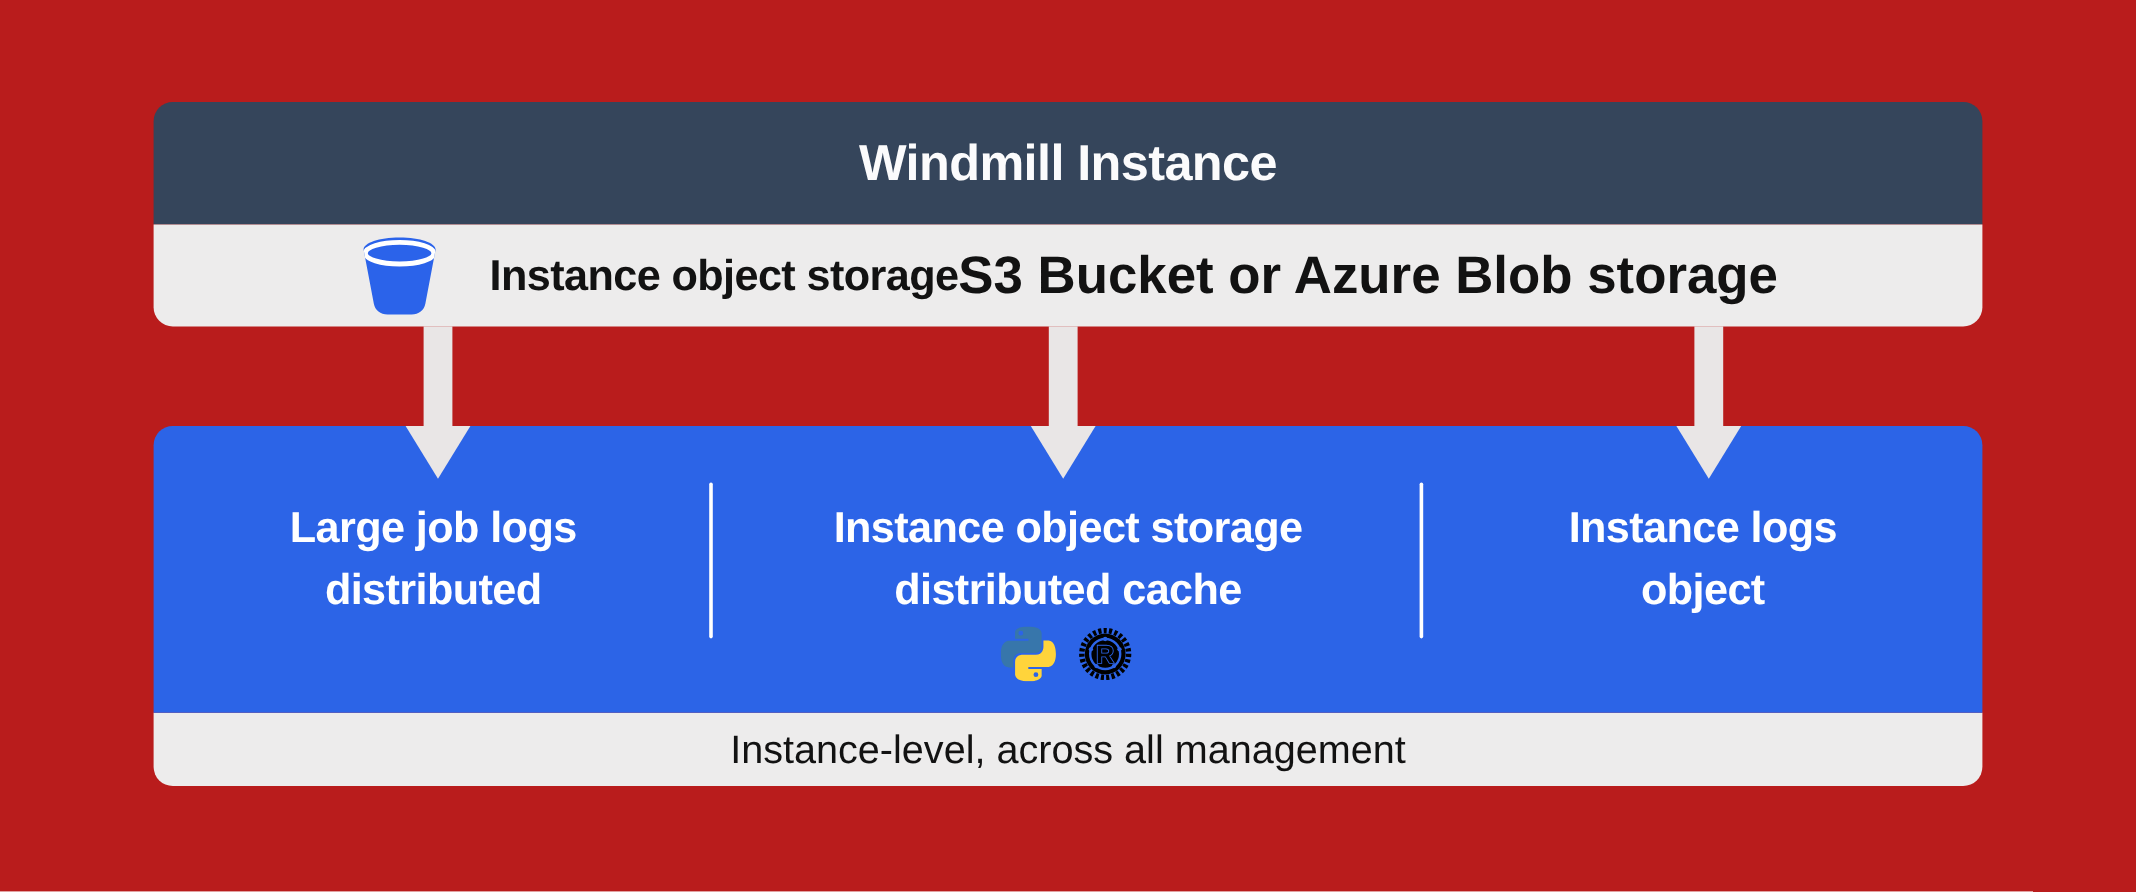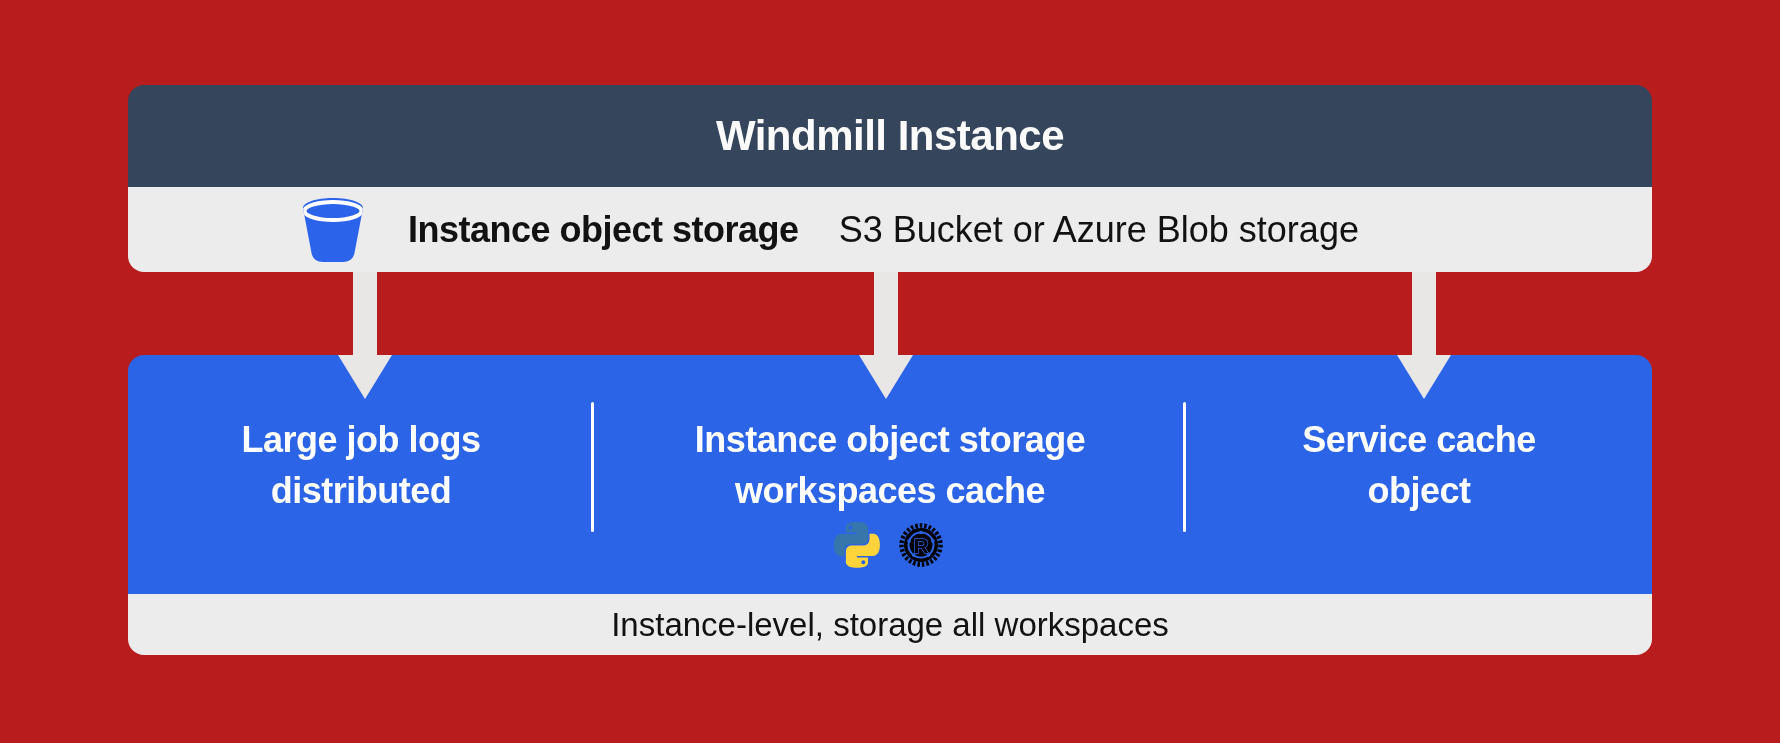--- a/index.html
+++ b/index.html
@@ -37,22 +37,21 @@
     display: flex; align-items: center;
   }
   .bucket-wrap { margin-left: 174px; width: 62px; height: 66px; flex: 0 0 auto; }
   .storage-label {
     margin-left: 44px;
     font-size: 36px; font-weight: bold; color: #121212;
     letter-spacing: -0.5px;
     white-space: nowrap;
   }
   .storage-sublabel {
-    margin-left: 40px;
-    font-size: 36px; font-weight: normal; color: #121212;
+    font-size: 44px; font-weight: bold; color: #121212;
     white-space: nowrap;
   }
 
   
   .arrow { position: absolute; top: 272px; width: 54px; height: 127px; z-index: 3; }
   .arrow .stem {
     position: absolute; left: 15px; top: 0;
     width: 24px; height: 84px;
     background: var(--arrow-gray, #E9E6E6);
   }
@@ -155,21 +154,21 @@
     <div class="panel-section section-left">
       <div class="section-title">
         <span>Large job logs</span>
         <span>distributed</span>
       </div>
     </div>
 
     <div class="panel-section section-mid">
       <div class="section-title">
         <span>Instance object storage</span>
-        <span>workspaces cache</span>
+        <span>distributed cache</span>
       </div>
       <div class="icons-row">
         <span>
           <svg width="46" height="46" viewBox="0 0 256 255" aria-hidden="true">
             <path style="fill:var(--python-blue,#3776AB)" d="M126.92.07c-64.83 0-60.78 28.12-60.78 28.12l.07 29.12h61.87v8.75H41.63S.14 61.35.14 126.77c0 65.42 36.21 63.1 36.21 63.1h21.61v-30.36s-1.17-36.21 35.64-36.21h61.36s34.47.56 34.47-33.32V33.97S194.67.07 126.92.07zM92.8 19.66a11.12 11.12 0 0 1 11.13 11.13A11.12 11.12 0 0 1 92.8 41.92a11.12 11.12 0 0 1-11.13-11.13A11.12 11.12 0 0 1 92.8 19.66z"></path>
             <path style="fill:var(--python-yellow,#FFD43B)" d="M128.76 254.13c64.83 0 60.78-28.12 60.78-28.12l-.07-29.12H127.6v-8.75h86.44s41.49 4.71 41.49-60.71c0-65.42-36.21-63.1-36.21-63.1h-21.61v30.36s1.17 36.21-35.64 36.21h-61.36s-34.47-.56-34.47 33.32v56.02s-5.24 33.89 62.52 33.89zm34.11-19.58a11.12 11.12 0 0 1-11.13-11.13 11.12 11.12 0 0 1 11.13-11.13 11.12 11.12 0 0 1 11.13 11.13 11.12 11.12 0 0 1-11.13 11.13z"></path>
           </svg>
         </span>
         <span>
           <svg width="50" height="50" viewBox="0 0 50 50" aria-hidden="true">
@@ -182,26 +181,26 @@
             <circle cx="17.7" cy="35.1" r="1.8" style="fill:var(--panel-blue,#2C64E7)"></circle>
             <circle cx="13.1" cy="21.1" r="1.8" style="fill:var(--panel-blue,#2C64E7)"></circle>
             <text x="25" y="32.5" text-anchor="middle" font-family="Liberation Sans, sans-serif" font-size="21" font-weight="bold" style="fill:var(--rust-black,#000);stroke:var(--panel-blue,#2C64E7)" stroke-width="1.4" paint-order="stroke">R</text>
           </svg>
         </span>
       </div>
     </div>
 
     <div class="panel-section section-right">
       <div class="section-title">
-        <span>Service cache</span>
+        <span>Instance logs</span>
         <span>object</span>
       </div>
     </div>
 
     <div class="v-divider divider-1"></div>
     <div class="v-divider divider-2"></div>
   </div>
 
   <div class="footer-bar">
-    <span class="footer-label">Instance-level, storage all workspaces</span>
+    <span class="footer-label">Instance-level, across all management</span>
   </div>
 
 </div>
 
 </body></html>

